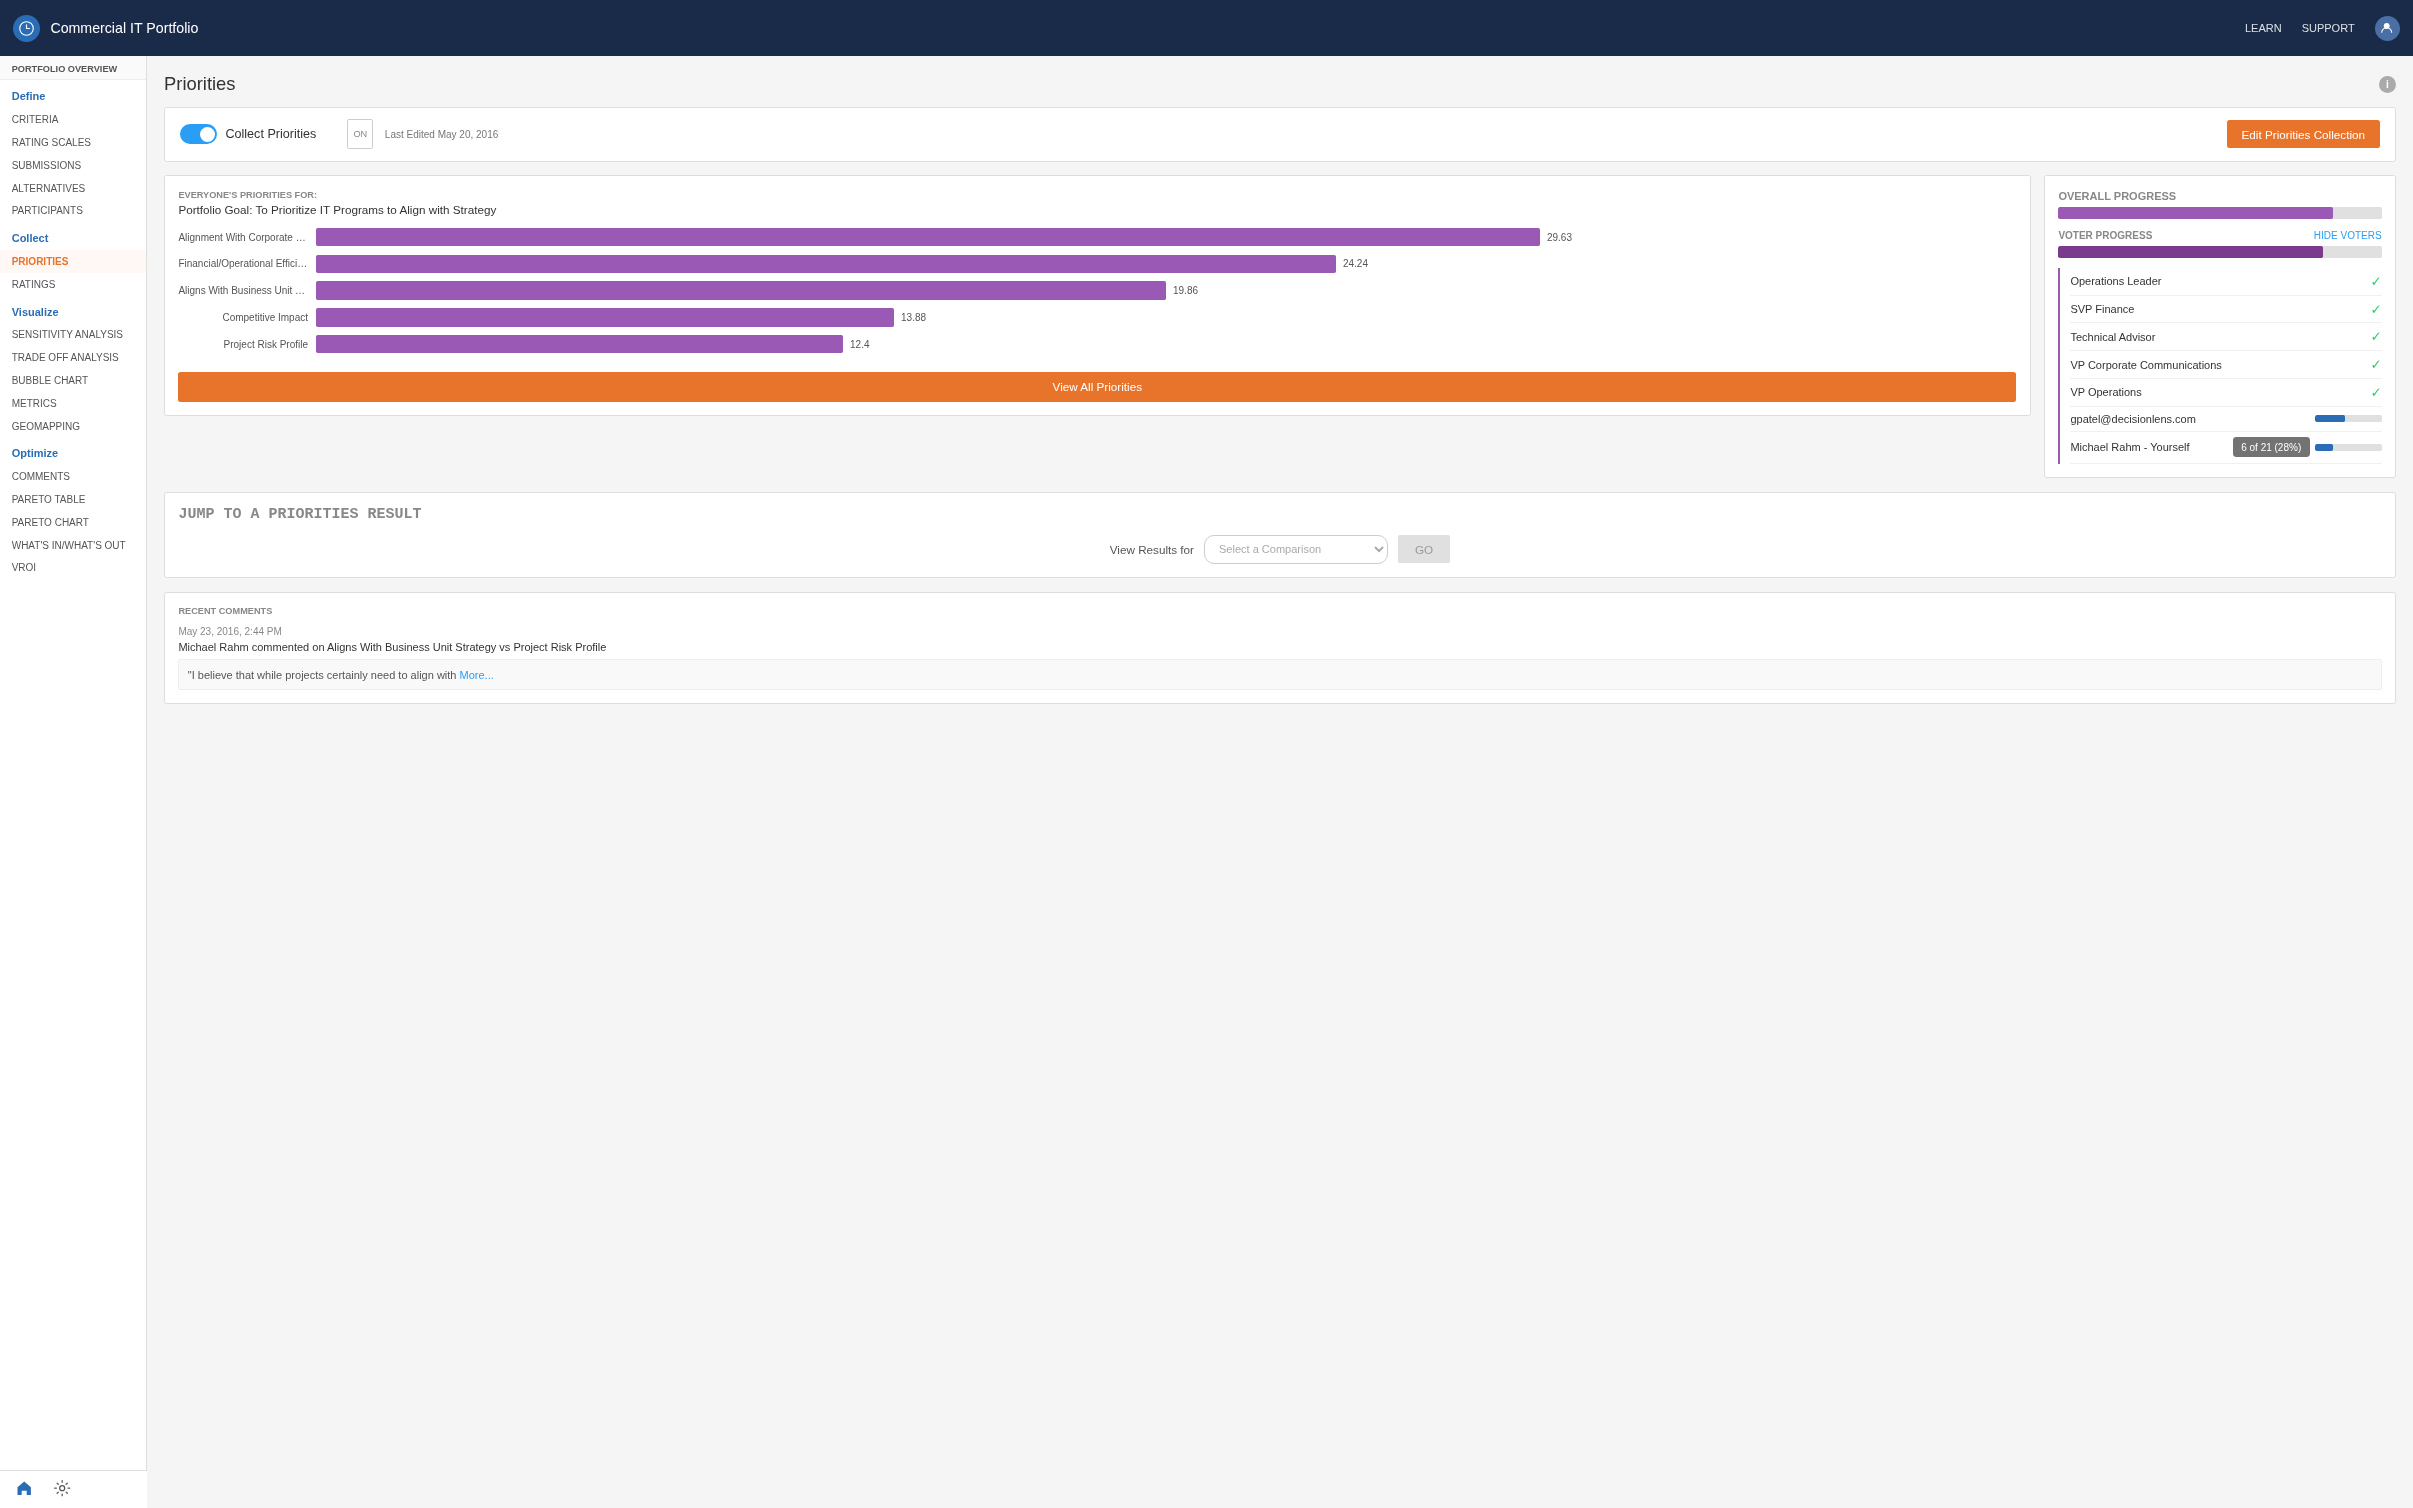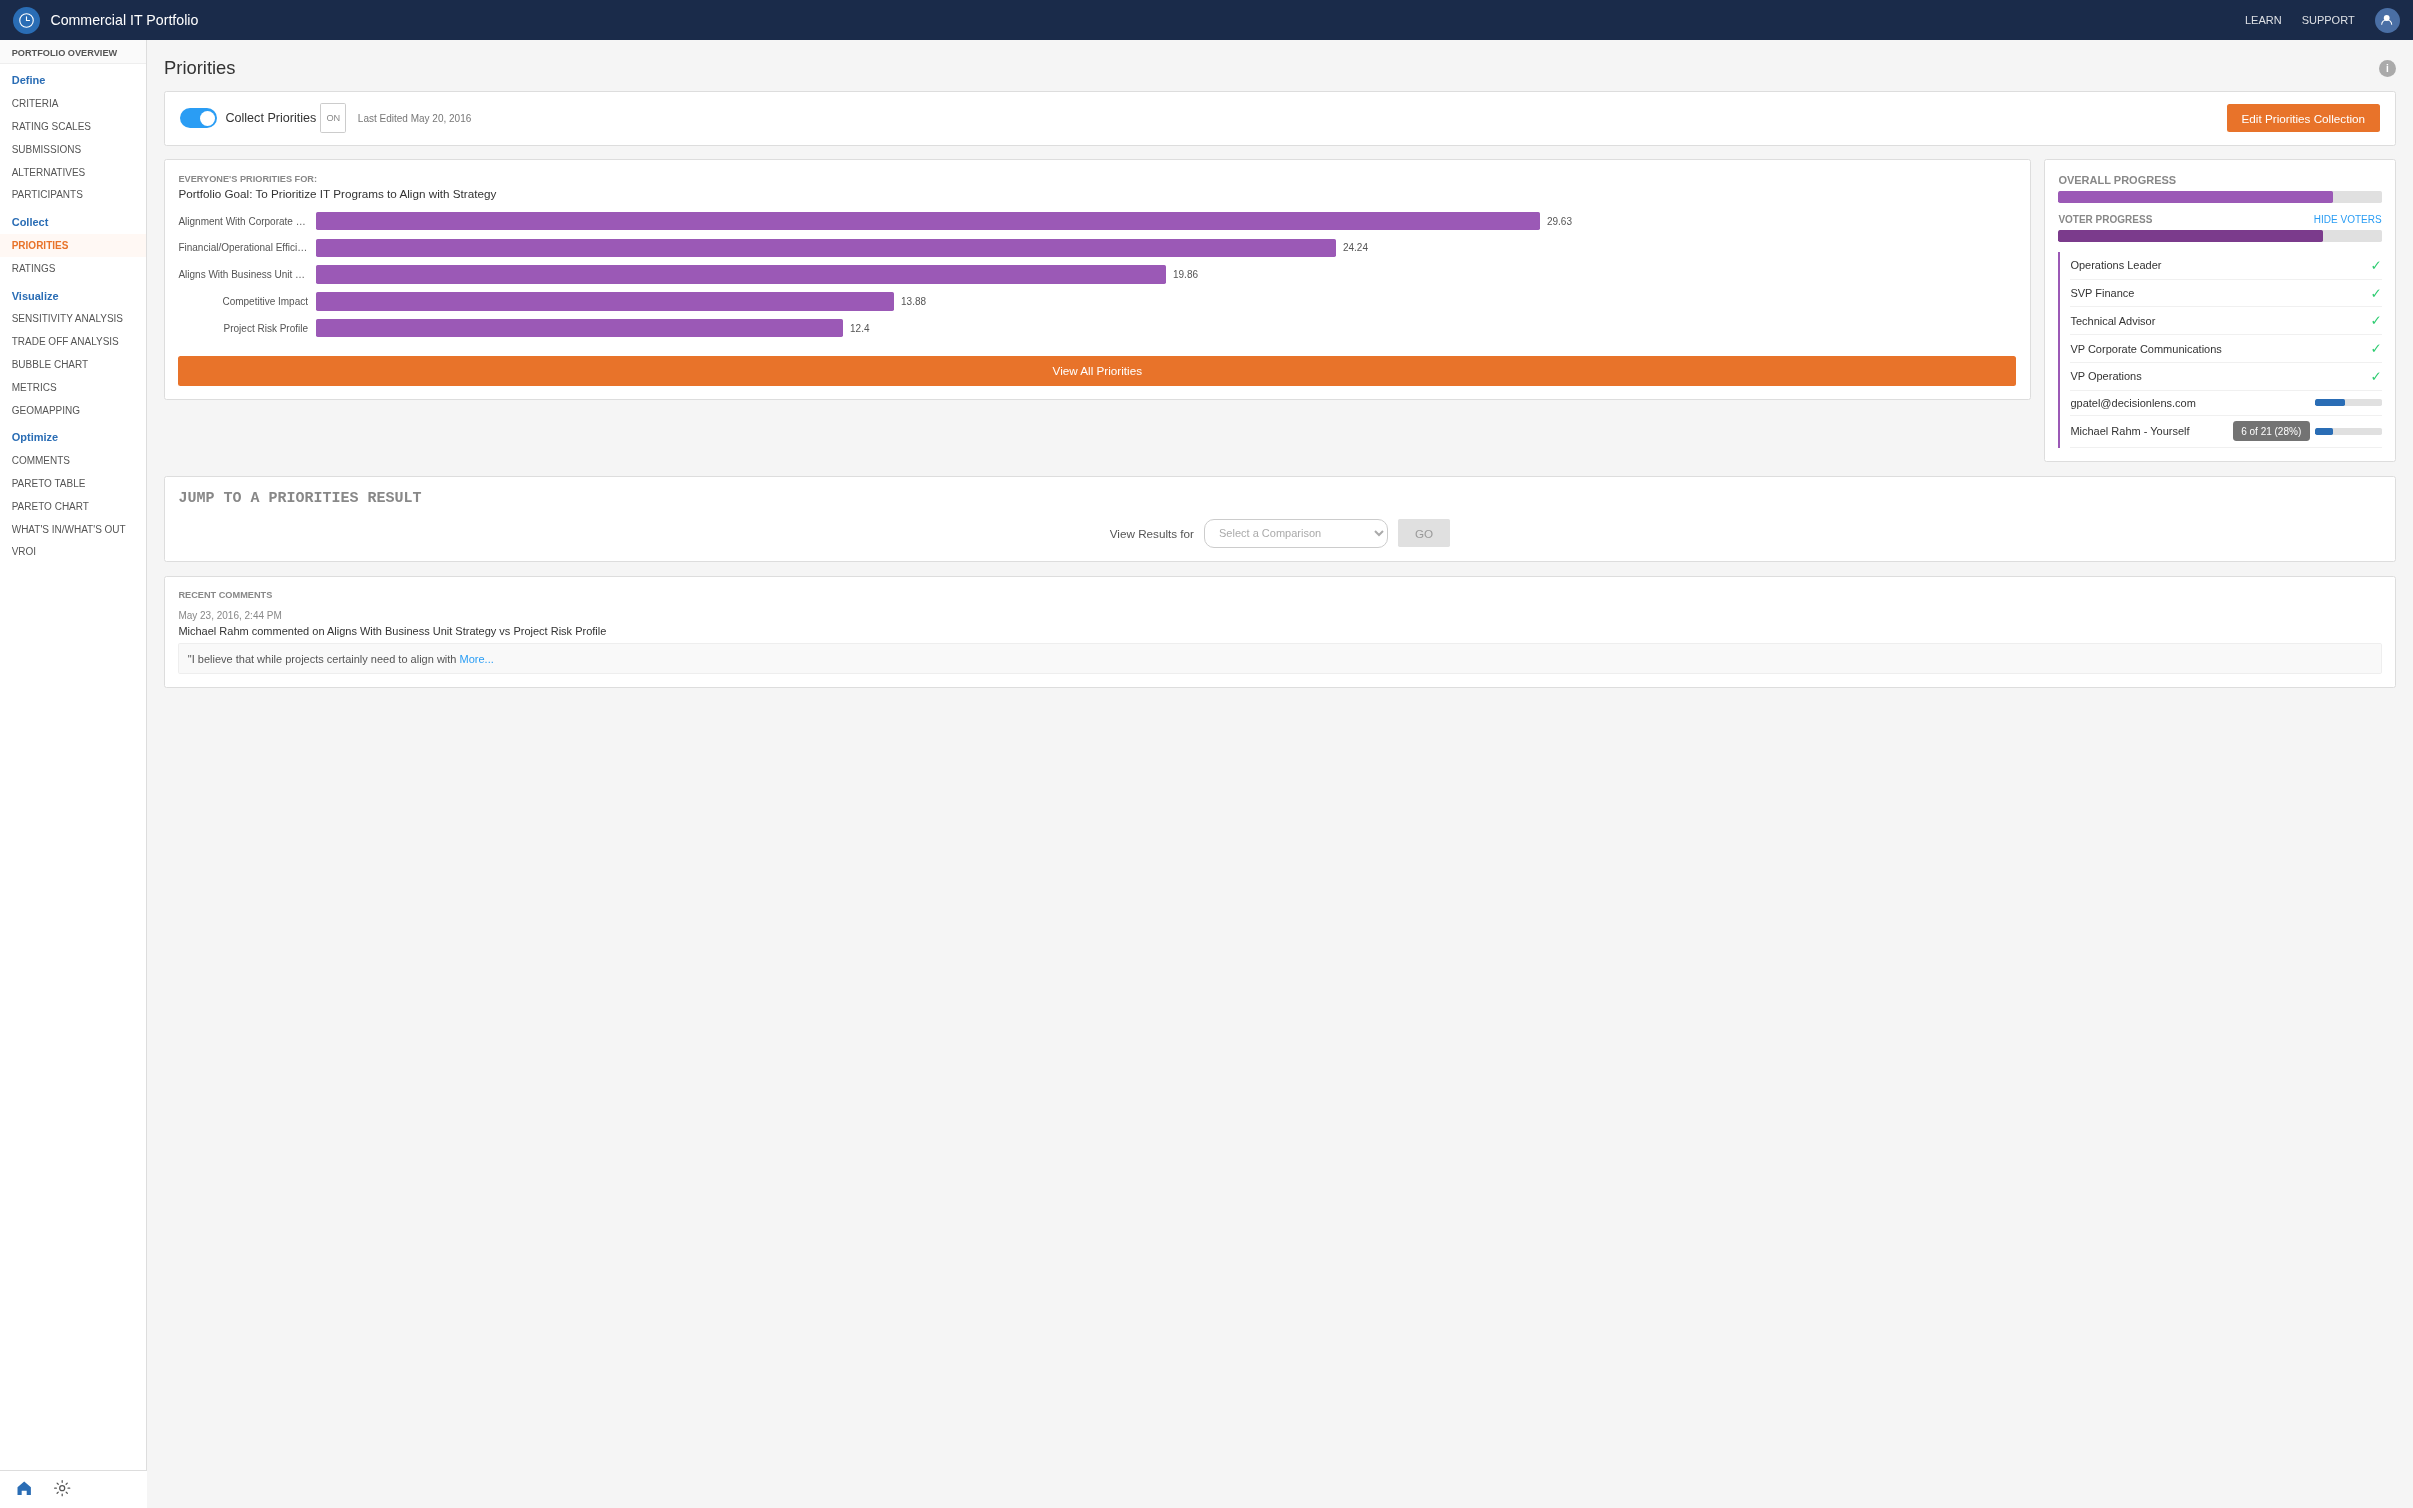--- a/index.html
+++ b/index.html
@@ -1,20 +1,20 @@
 <!DOCTYPE html>
 <html style="font-size:13.4px"><head>
   <meta charset="utf-8">
   <style>
     * { box-sizing: border-box; margin: 0; padding: 0; }
     body { font-family: 'Helvetica Neue', Arial, sans-serif; font-size: 11px; background: #f0f0f0; color: #333; height: 100vh; overflow: hidden; }
 
     
     .app-wrapper { display: flex; flex-direction: column; height: 100vh; }
-    .top-nav { background: #1a2b4a; color: white; display: flex; align-items: center; padding: 0 13.4px; height: 40px; flex-shrink: 0; }
+    .top-nav { background: #1a2b4a; color: white; display: flex; align-items: center; padding: 0 13.4px; height: 56px; flex-shrink: 0; }
     .main-area { display: flex; flex: 1; overflow: hidden; }
     .sidebar { width: 147px; background: #fff; border-right: 0.8px solid #ddd; overflow-y: auto; flex-shrink: 0; padding-bottom: 50px; }
     .content { flex: 1; overflow-y: auto; background: #f5f5f5; padding: 17px; }
 
     
     .nav-logo { width: 27px; height: 27px; background: #2a6db5; border-radius: 50%; display: flex; align-items: center; justify-content: center; margin-right: 10px; flex-shrink: 0; }
     .nav-logo svg { width: 15px; height: 15px; }
     .nav-title { color: white; font-size: 14.2px; font-weight: 400; flex: 1; }
     .nav-links { display: flex; align-items: center; gap: 20px; }
     .nav-link { color: rgba(255,255,255,0.85); font-size: 11px; cursor: pointer; }
@@ -32,21 +32,21 @@
     .page-title-row { display: flex; align-items: center; margin-bottom: 11.7px; }
     .page-title { font-size: 18.4px; font-weight: 300; color: #333; flex: 1; }
     .info-icon { width: 17px; height: 17px; border-radius: 50%; background: #aaa; color: white; display: flex; align-items: center; justify-content: center; font-size: 10px; font-weight: bold; cursor: pointer; }
 
     
     .collect-bar { background: white; border: 0.8px solid #ddd; border-radius: 2.5px; padding: 11.7px 15px; display: flex; align-items: center; margin-bottom: 13.4px; }
     .toggle-switch { position: relative; display: inline-block; width: 37px; height: 20px; margin-right: 8.4px; }
     .toggle-slider { position: absolute; top: 0; left: 0; right: 0; bottom: 0; background: #2a9df4; border-radius: 20px; cursor: pointer; }
     .toggle-slider:before { position: absolute; content: ""; height: 15px; width: 15px; left: 2.5px; top: 2.5px; background: white; border-radius: 50%; transition: 0.2s; transform: translateX(17px); }
     .on-label { font-size: 9.2px; font-weight: 400; color: #888; margin-right: 11.7px; border: 0.8px solid #ccc; padding: 9px 5px; border-radius: 1.7px; }
-    .collect-label { font-size: 12.6px; color: #333; font-weight: 500; margin-right: 4px; }
+    .collect-label { font-size: 12.6px; color: #333; font-weight: 500; margin-right: 31px; }
     .last-edited { font-size: 10px; color: #777; flex: 1; }
     .edit-btn { background: #e8732a; color: white; border: none; padding: 7.5px 15px; border-radius: 2.5px; font-size: 11.7px; cursor: pointer; font-weight: 500; }
 
     
     .two-col { display: flex; gap: 13.4px; margin-bottom: 13.4px; }
     .col-left { flex: 1; }
     .col-right { width: 352px; flex-shrink: 0; }
 
     
     .section-card { background: white; border: 0.8px solid #ddd; border-radius: 2.5px; padding: 13.4px; }

